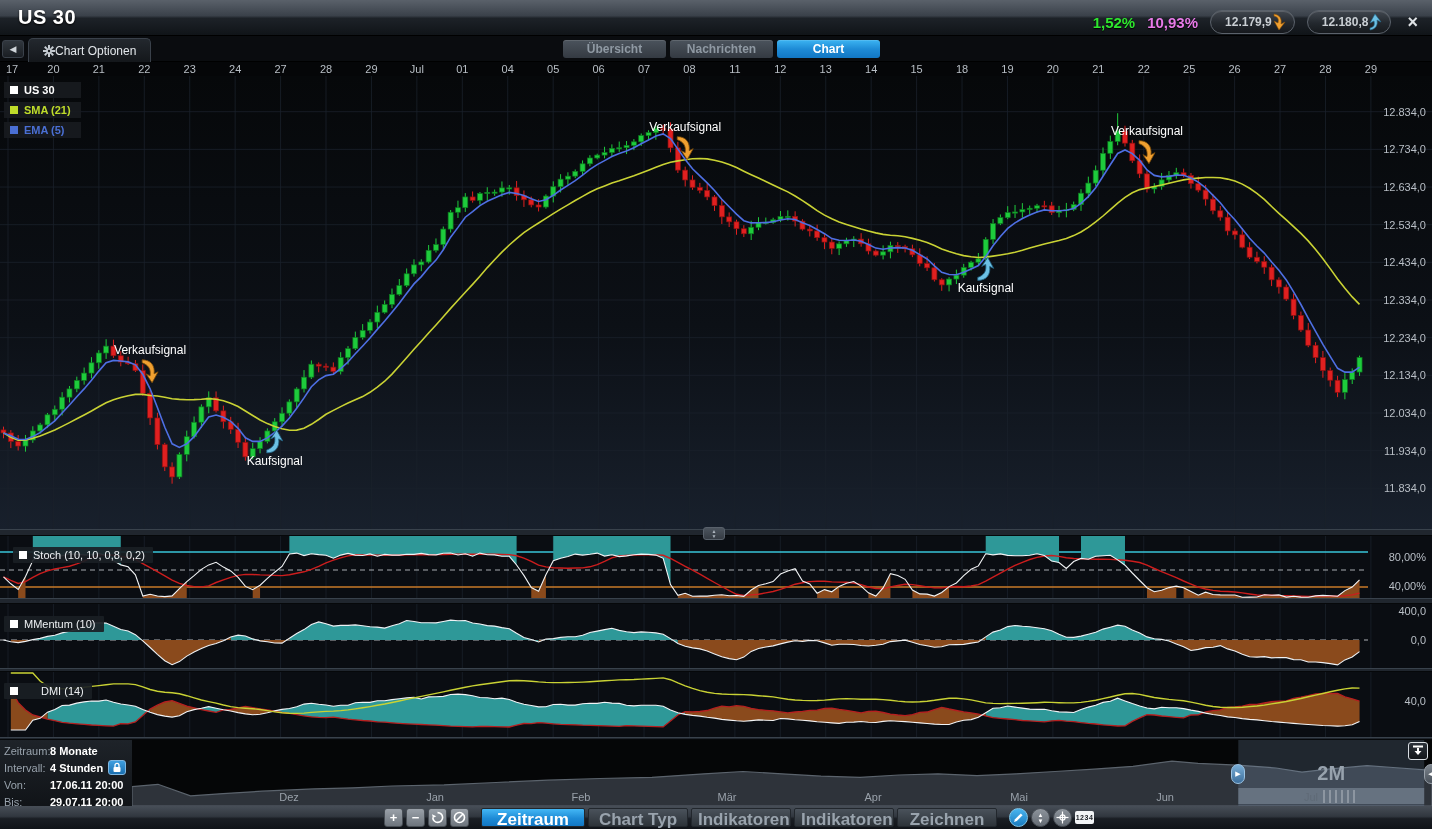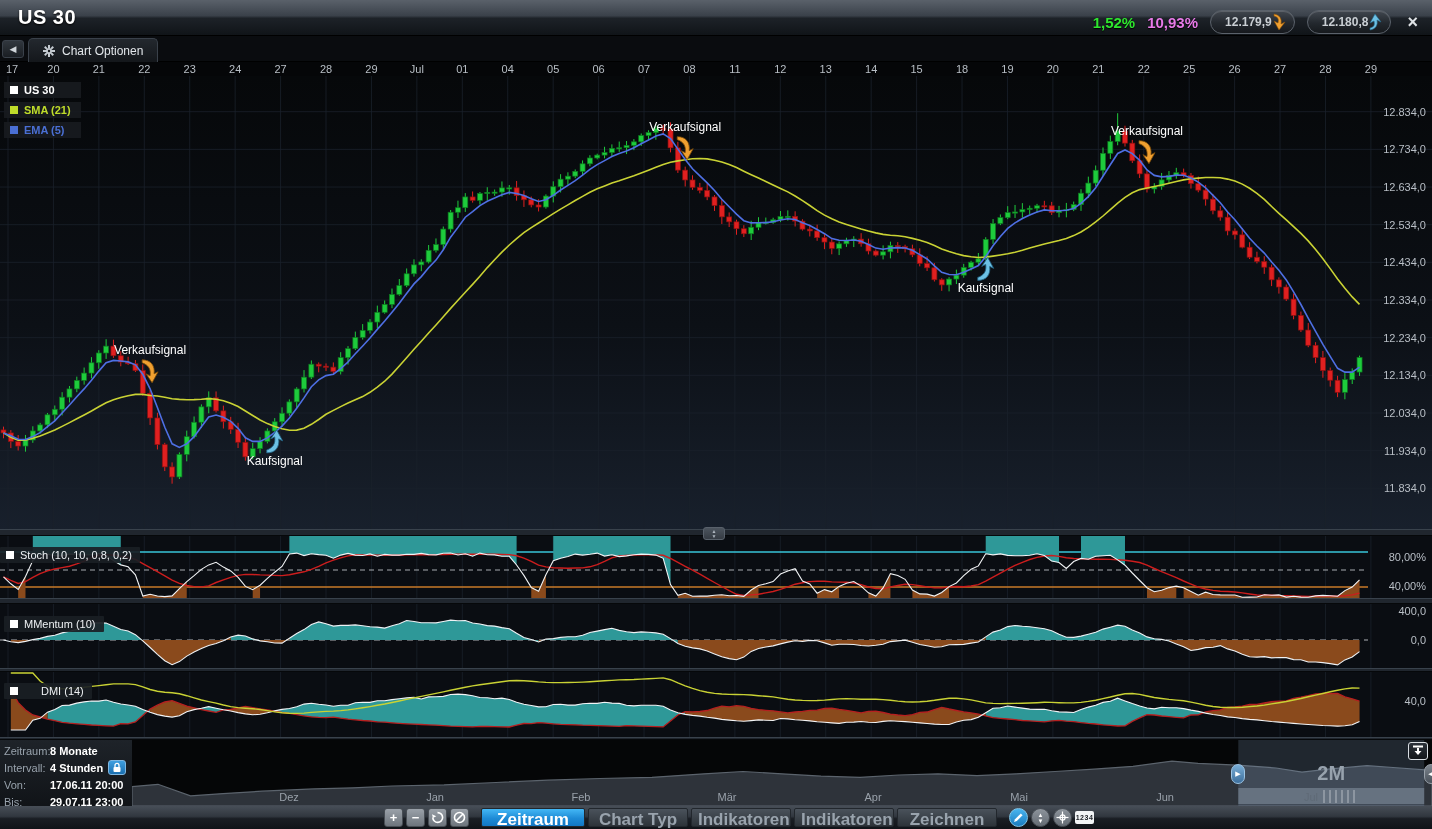--- a/index.html
+++ b/index.html
@@ -16,21 +16,21 @@
   .pct.green{color:#2ee62e;}
   .pct.pink{color:#e87ae8;}
   .price-btn{display:flex;align-items:center;height:24px;padding:0 8px 0 14px;border-radius:12px;
     background:linear-gradient(#41474f,#23282e 55%,#16191d);border:1px solid #5b626b;box-shadow:inset 0 1px 0 rgba(255,255,255,.15);
     color:#c9ced3;font-size:12px;font-weight:bold;cursor:pointer;}
   .close-x{background:none;border:none;color:#dfe3e6;font-size:18px;font-weight:bold;cursor:pointer;padding:0 4px;line-height:1;}
   
   .tabstrip{position:absolute;left:0;top:36px;width:1432px;height:26px;background:#0a0c0f;border-bottom:1px solid #000;}
   .collapse-btn{position:absolute;left:2px;top:4px;width:22px;height:18px;border:1px solid #3a414a;border-radius:3px;
     background:linear-gradient(#31373e,#1a1e23);color:#cfd4d9;font-size:9px;cursor:pointer;padding:0;}
-  .chart-options-tab{position:absolute;left:28px;top:2px;height:24px;padding:0 14px;display:flex;align-items:center;gap:7px;
+  .chart-options-tab{position:absolute;left:28px;top:2px;height:24px;padding:0 14px;display:flex;align-items:center;
     background:linear-gradient(#23282e,#14171b);border:1px solid #3a414a;border-bottom:none;border-radius:5px 5px 0 0;
     color:#e2e6ea;font-size:12px;cursor:pointer;}
   .center-tabs{position:absolute;left:563px;top:4px;display:flex;gap:4px;}
   .view-tab{width:103px;height:18px;border:none;border-radius:3px;font-size:12px;font-weight:bold;cursor:pointer;
     background:linear-gradient(#4b535c,#343a42);color:#8f99a3;box-shadow:inset 0 1px 0 rgba(255,255,255,.12);}
   .view-tab.active{background:linear-gradient(#3cb4f2 0%,#1e8bd6 50%,#1277c4 100%);color:#fff;}
   
   .chart-wrap{position:absolute;left:0;top:62px;width:1304px;height:678px;}
   .legend{position:absolute;left:4px;top:20px;display:flex;flex-direction:column;gap:4px;}
   .legend-row{display:flex;align-items:center;gap:6px;background:rgba(24,27,32,.92);padding:2px 10px 2px 6px;font-size:11px;font-weight:bold;}
@@ -110,20 +110,25 @@
               <rect x="9" y="5" width="3" height="2"></rect>
             <rect x="5" y="0" width="2" height="3" transform="rotate(45 6 6)"></rect>
             <rect x="5" y="9" width="2" height="3" transform="rotate(45 6 6)"></rect>
             <rect x="0" y="5" width="3" height="2" transform="rotate(45 6 6)"></rect>
             <rect x="9" y="5" width="3" height="2" transform="rotate(45 6 6)"></rect>
           </g>
           <circle cx="6" cy="6" r="1.2" fill="#14171b"></circle>
         </g>
       </svg>
       <span>Chart Optionen</span>
+    </div>
+    <div class="center-tabs">
+      <button class="view-tab">Übersicht</button>
+      <button class="view-tab">Nachrichten</button>
+      <button class="view-tab active">Chart</button>
     </div>
   </div>
 
   <div class="chart-wrap">
     <svg id="main-svg" width="1432" height="678">
         <defs>
           <linearGradient id="bgG" x1="0" y1="0" x2="0" y2="1">
             <stop offset="0%" stop-color="#06080a"></stop>
             <stop offset="55%" stop-color="#0c1016"></stop>
             <stop offset="100%" stop-color="#18202c"></stop>
@@ -690,21 +695,21 @@
       <div class="legend-row">
         <span class="swatch" id="sw1" style="background: rgb(191, 220, 42);"></span>
         <span style="color:#bfdc2a">SMA (21)</span>
       </div>
       <div class="legend-row">
         <span class="swatch" id="sw2" style="background: rgb(74, 111, 212);"></span>
         <span style="color:#4a6fd4">EMA (5)</span>
       </div>
     </div>
 
-    <div class="ind-label" style="left:0;top:485px;">
+    <div class="ind-label" style="left:13px;top:485px;">
       <span class="swatch" style="background:#fff"></span>
       <span>Stoch (10, 10, 0,8, 0,2)</span>
     </div>
     <div class="ind-label" style="left:4px;top:554px;">
       <span class="swatch" style="background:#fff"></span>
       <span>MMentum (10)</span>
     </div>
     <div class="ind-label" style="left:4px;top:621px;gap:23px;">
       <span class="swatch" style="background:#fff"></span>
       <span>DMI (14)</span>
@@ -730,21 +735,21 @@
           <path d="M3,5 V3.4 A2,2 0 0 1 7,3.4 V5" fill="none" stroke="#fff" stroke-width="1.3"></path>
         </svg>
       </button>
     </div>
     <div class="info-row" style="top:36px">
       <span class="lbl">Von:</span>
       <span class="val">17.06.11 20:00</span>
     </div>
     <div class="info-row" style="top:53px">
       <span class="lbl">Bis:</span>
-      <span class="val">29.07.11 23:00</span>
+      <span class="val">29.07.11 20:00</span>
     </div>
   </div>
 
   <div class="nav-wrap">
     <svg id="nav-svg" width="1300" height="66">
         <rect x="0" y="0" width="1300" height="66" fill="#050607"></rect>
         <path d="M0,66L0.0,46.6L26.0,44.3L58.5,55.9L91.0,53.6L130.0,51.2L182.0,48.9L221.0,47.8L260.0,46.0L312.0,44.9L364.0,42.5L416.0,40.2L468.0,38.5L520.0,37.3L572.0,33.8L611.0,31.5L650.0,33.8L689.0,36.2L728.0,37.3L767.0,35.0L806.0,33.8L845.0,35.6L884.0,33.8L923.0,31.5L962.0,29.2L1001.0,26.3L1040.0,21.1L1066.0,23.4L1105.0,25.1L1144.0,28.0L1170.0,32.1L1196.0,29.2L1235.0,25.7L1261.0,27.5L1300.0,30.4L1300,66Z" fill="#2e333a" stroke="#5b636c" stroke-width="1.2"></path>
         <text x="157" y="61" text-anchor="middle" font-size="11" fill="#99a1aa">Dez</text>
         <text x="303" y="61" text-anchor="middle" font-size="11" fill="#99a1aa">Jan</text>
         <text x="449" y="61" text-anchor="middle" font-size="11" fill="#99a1aa">Feb</text>

